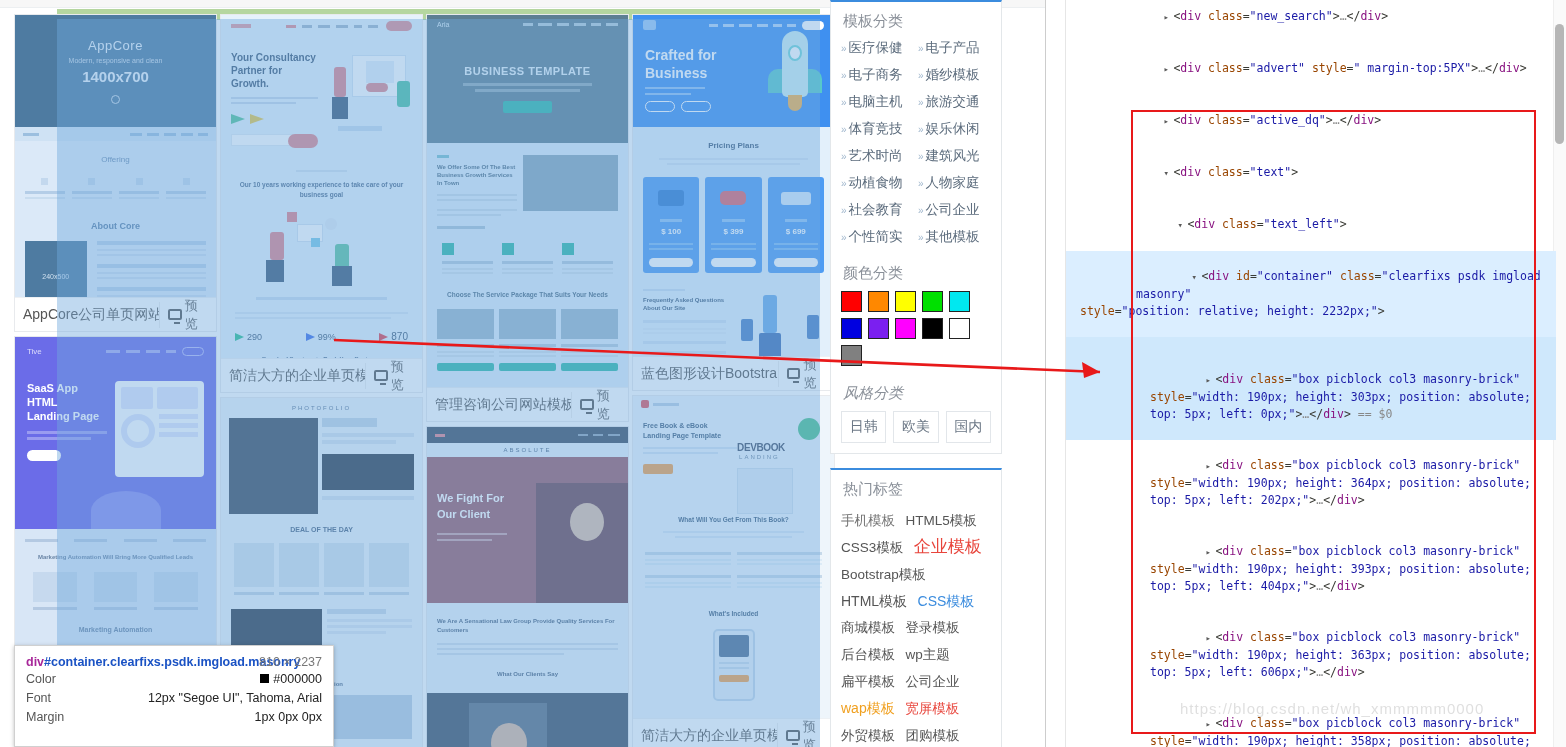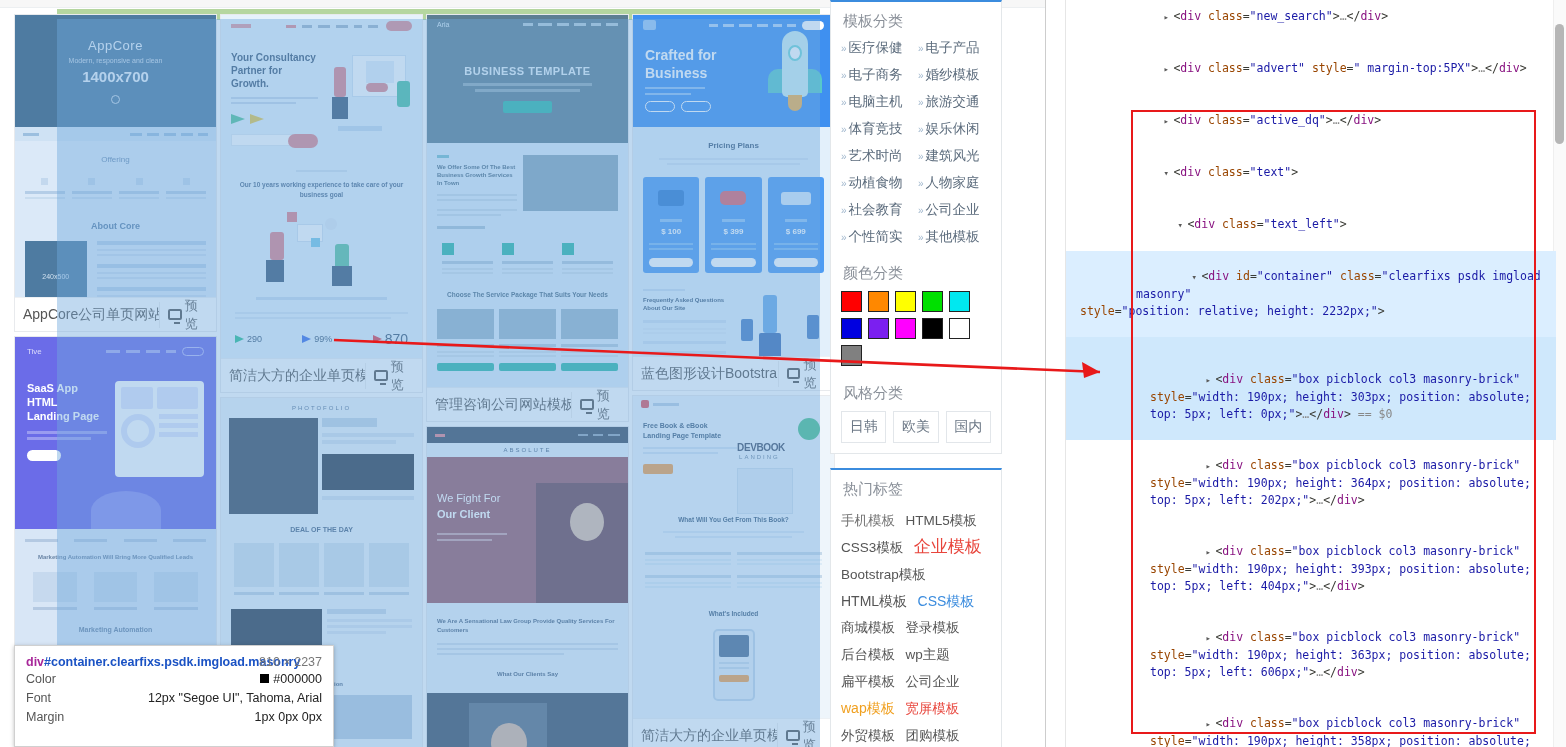--- a/index.html
+++ b/index.html
@@ -361,21 +361,21 @@
                 <div style="display:flex;gap:3px;align-items:center;">
                     <div style="width:0;height:0;border-left:9px solid #2bbf92;border-top:4px solid transparent;border-bottom:4px solid transparent;"></div>
                     <span style="font-size:9px;color:#3d5a77;">290</span>
                   </div>
                 <div style="display:flex;gap:3px;align-items:center;">
                     <div style="width:0;height:0;border-left:9px solid #3d6fe8;border-top:4px solid transparent;border-bottom:4px solid transparent;"></div>
                     <span style="font-size:9px;color:#3d5a77;">99%</span>
                   </div>
                 <div style="display:flex;gap:3px;align-items:center;">
                     <div style="width:0;height:0;border-left:9px solid #e2414f;border-top:4px solid transparent;border-bottom:4px solid transparent;"></div>
-                    <span style="font-size:14px;color:#3d5a77;">870</span>
+                    <span style="font-size:10px;color:#3d5a77;">870</span>
                   </div>
               </div>
               <div style="text-align:center;font-size:6px;color:#4f6d8d;margin-top:14px;font-weight:bold;">Bunch of Services to Rock Your Business</div>
 
             </div>
           </div>
         </div>
         <div class="cap">
           <span class="cap-title">简洁大方的企业单页模</span>
           <span class="cap-prev">
@@ -534,21 +534,21 @@
               <div style="margin-left:auto;display:flex;gap:5px;">
                   <div style="width:10px;height:2px;background:#8fa3b6;"></div>
                   <div style="width:10px;height:2px;background:#8fa3b6;"></div>
                   <div style="width:12px;height:2px;background:#8fa3b6;"></div>
                 </div>
             </div>
             <div style="height:14px;display:flex;align-items:center;justify-content:center;">
               <div style="font-size:6px;letter-spacing:2px;color:#4e6783;">ABSOLUTE</div>
             </div>
             <div style="height:146px;background:#9c5b68;position:relative;">
-              <div style="position:absolute;left:10px;top:34px;color:#fff;font-size:11px;font-weight:normal;line-height:14px;">We Fight For</div>
+              <div style="position:absolute;left:10px;top:34px;color:#fff;font-size:11px;font-weight:bold;line-height:14px;">We Fight For</div>
               <div style="position:absolute;left:10px;top:50px;color:#fff;font-size:11px;font-weight:bold;line-height:14px;">Our Client</div>
               <div style="position:absolute;left:10px;top:76px;width:70px;height:2px;background:#caa0a8;"></div>
               <div style="position:absolute;left:10px;top:82px;width:55px;height:2px;background:#caa0a8;"></div>
               <div style="position:absolute;right:0;bottom:0;width:92px;height:120px;background:#6f4450;"></div>
               <div style="position:absolute;right:24px;bottom:62px;width:34px;height:38px;border-radius:50%;background:#e1bfa8;"></div>
             </div>
             <div style="padding:14px 10px 0 10px;">
               <div style="font-size:6px;color:#4c6480;font-weight:bold;line-height:9px;">We Are A Sensational Law Group Provide Quality Services For Customers</div>
               <div style="height:2px;background:#cfdeeb;margin-top:8px;"></div>
               <div style="height:2px;background:#cfdeeb;margin-top:3px;"></div>
@@ -760,21 +760,21 @@
           <span class="sw" style="background:#00e000"></span>
           <span class="sw" style="background:#00e8f0"></span>
           <span class="sw" style="background:#0000e0"></span>
           <span class="sw" style="background:#7b1ff0"></span>
           <span class="sw" style="background:#ff00ff"></span>
           <span class="sw" style="background:#000000"></span>
           <span class="sw" style="background:#ffffff"></span>
           <span class="sw" style="background:#808080"></span>
         </div>
 
-        <div class="panel-title" style="margin-top:18px;">风格分类</div>
+        <div class="panel-title" style="margin-top:18px;font-style:italic;">风格分类</div>
         <div class="styles">
           <a class="style-btn">日韩</a>
           <a class="style-btn">欧美</a>
           <a class="style-btn">国内</a>
         </div>
       </div>
 
       <div class="panel" style="margin-top:14px;">
         <div class="panel-title">热门标签</div>
         <div class="tagbox">
@@ -881,14 +881,15 @@
     </div>
   </div>
 
   <div id="red-rect"></div>
 
   <svg id="red-arrow" viewBox="0 0 800 120" preserveAspectRatio="none">
     <line x1="4" y1="40" x2="770" y2="72" stroke="#e8191a" stroke-width="2.6"></line>
     <polygon points="770,72 752,62 754,78" fill="#e8191a"></polygon>
   </svg>
 
+  <div id="wm">https://blog.csdn.net/wh_xmmmmm0000</div>
 
 </div>
 
 </body></html>

